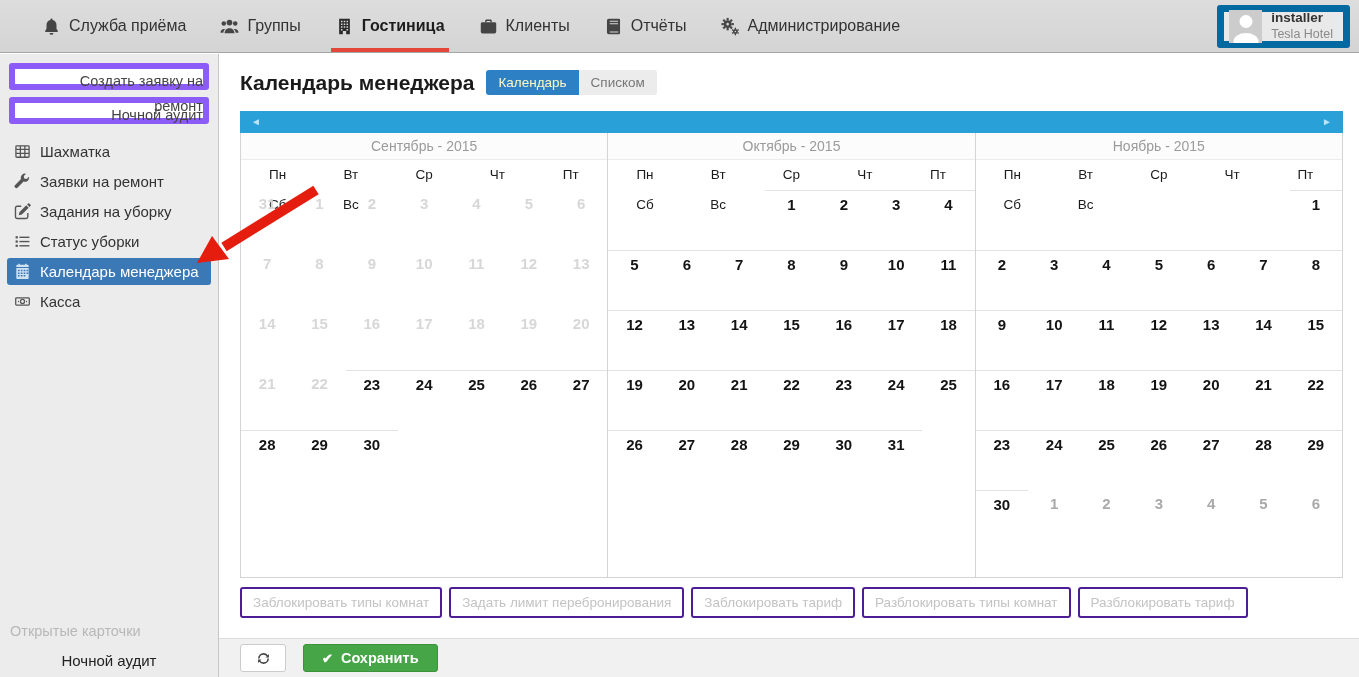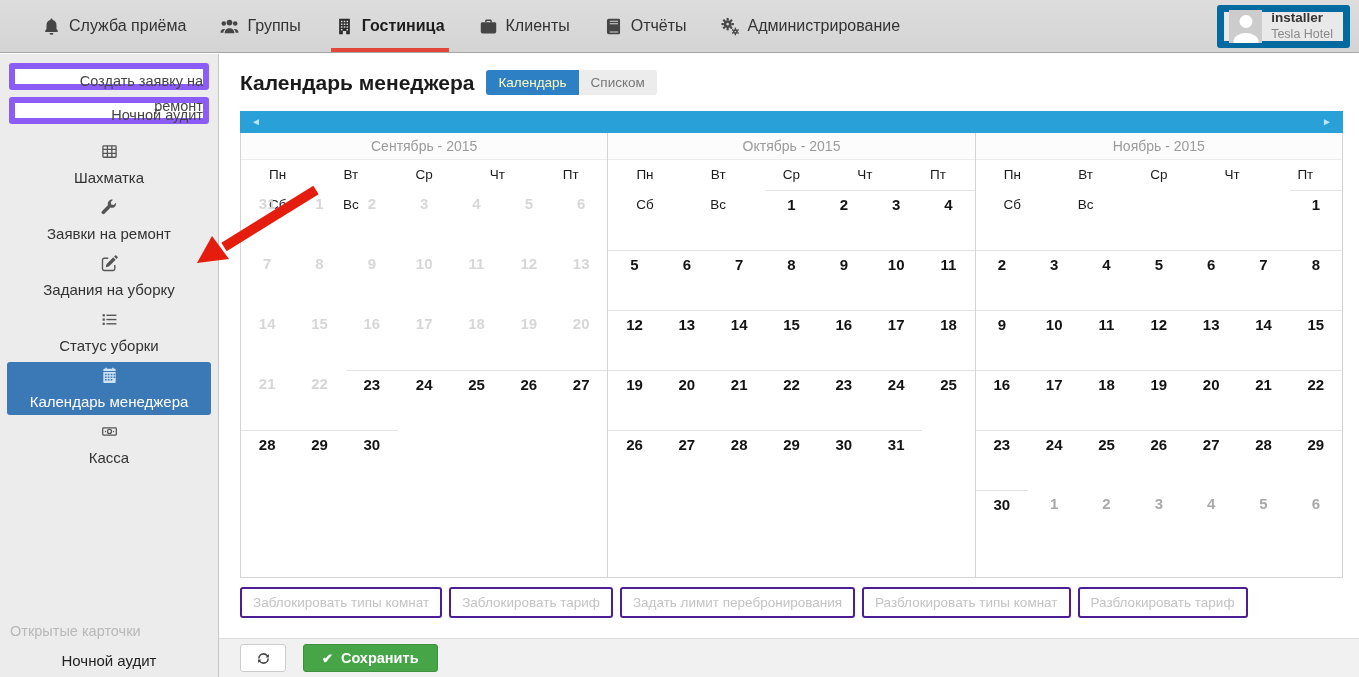--- a/index.html
+++ b/index.html
@@ -41,21 +41,21 @@
     background:#ececec; border-right:1px solid #c6c6c6;
   }
   .side-btn {
     display:block; margin:9px 9px 0; background:#fff; border:6px solid #8b5cf6; border-radius:3px;
     height:27px; line-height:25px; text-align:right; font-size:14.5px; color:#454545; cursor:pointer;padding-left:14px;
   }
   .side-btn + .side-btn { margin-top:7px; }
   .side-menu { margin-top:14px; }
   .side-item {
     display:flex; align-items:center; gap:9px; margin:3px 7px; padding:5px 7px;
-    border-radius:3px; font-size:15px; color:#333; cursor:pointer;flex-direction:column;
+    border-radius:3px; font-size:15px; color:#333; cursor:pointer;
   }
   .side-item svg { width:17px; height:17px; fill:#555; flex:none; }
   .side-item--active { background:#3b78b6; color:#fff; }
   .side-item--active svg { fill:#cfe2f4; }
   .side-bottom { position:absolute; left:0; right:0; bottom:8px; }
   .open-cards-label { padding-left:10px; font-size:14.5px; color:#b8b8b8; margin-bottom:13px; }
   .open-card { text-align:center; font-size:15px; color:#222; cursor:pointer; }
 
   
   .main { position:absolute; left:219px; top:54px; right:0; bottom:0; background:#fff; }
@@ -480,22 +480,22 @@
                 <div class="day day--next">5</div>
                 <div class="day day--next">6</div>
               </div>
             </div>
           </div>
         </div>
     </div>
 
     <div class="actions">
       <button class="action-btn">Заблокировать типы комнат</button>
+      <button class="action-btn">Задать лимит перебронирования</button>
       <button class="action-btn">Заблокировать тариф</button>
-      <button class="action-btn">Задать лимит перебронирования</button>
       <button class="action-btn">Разблокировать типы комнат</button>
       <button class="action-btn">Разблокировать тариф</button>
     </div>
   </div>
 
   <div class="footer">
     <div class="refresh-btn">
       <svg viewBox="0 0 16 16">
           <path d="M8 2.2a5.8 5.8 0 0 1 4.6 2.3l1.2-1.2v3.6H10.2l1.3-1.3A4.2 4.2 0 0 0 8 3.9 4.1 4.1 0 0 0 3.9 8H2.2A5.8 5.8 0 0 1 8 2.2zM8 13.8a5.8 5.8 0 0 1-4.6-2.3l-1.2 1.2V9.1h3.6L4.5 10.4A4.2 4.2 0 0 0 8 12.1 4.1 4.1 0 0 0 12.1 8h1.7A5.8 5.8 0 0 1 8 13.8z"></path>
         </svg>

